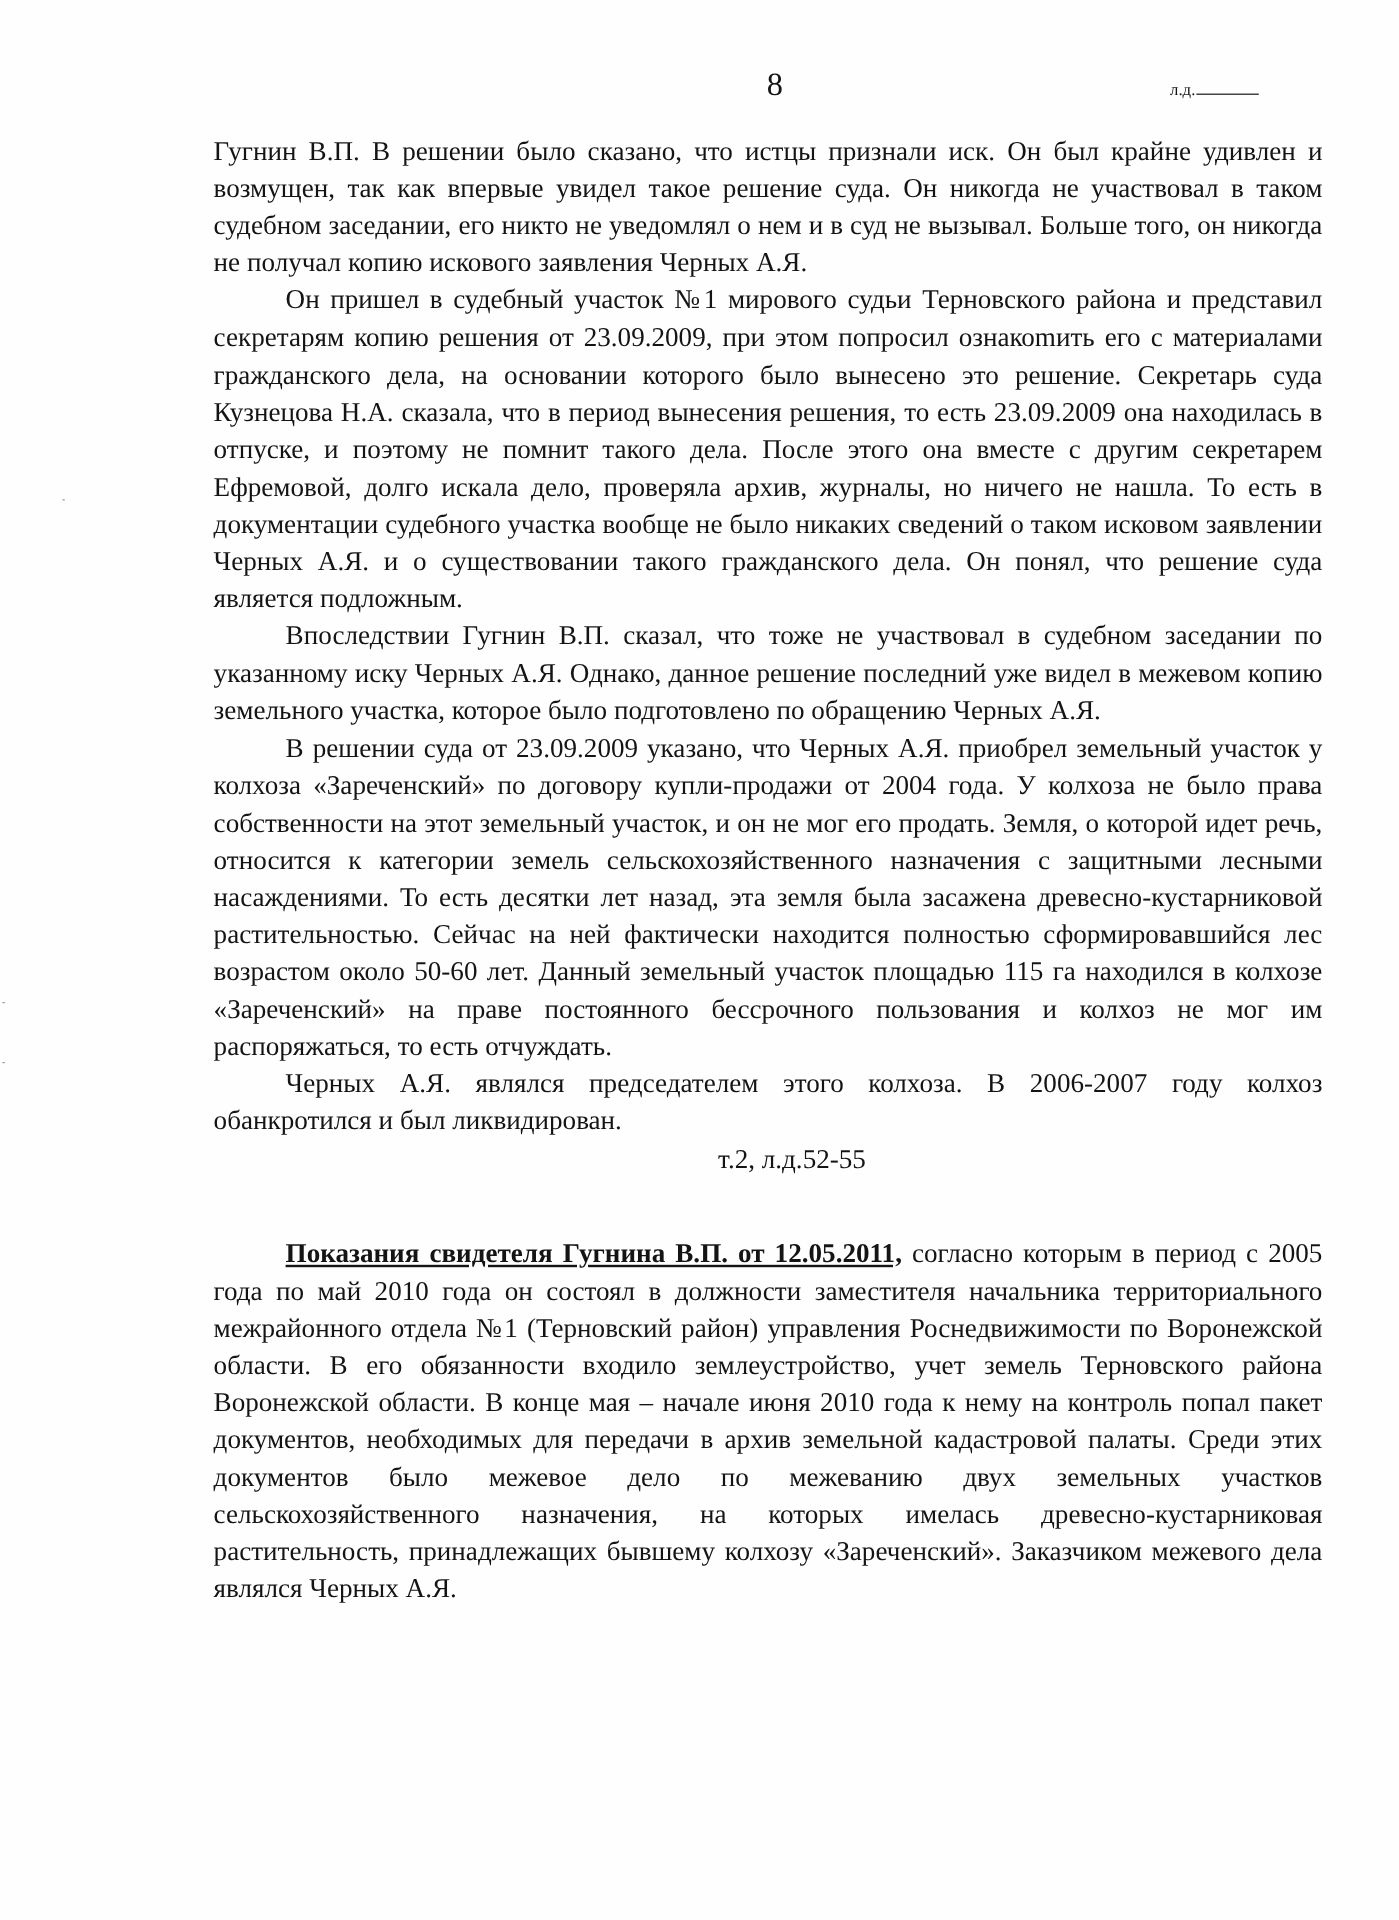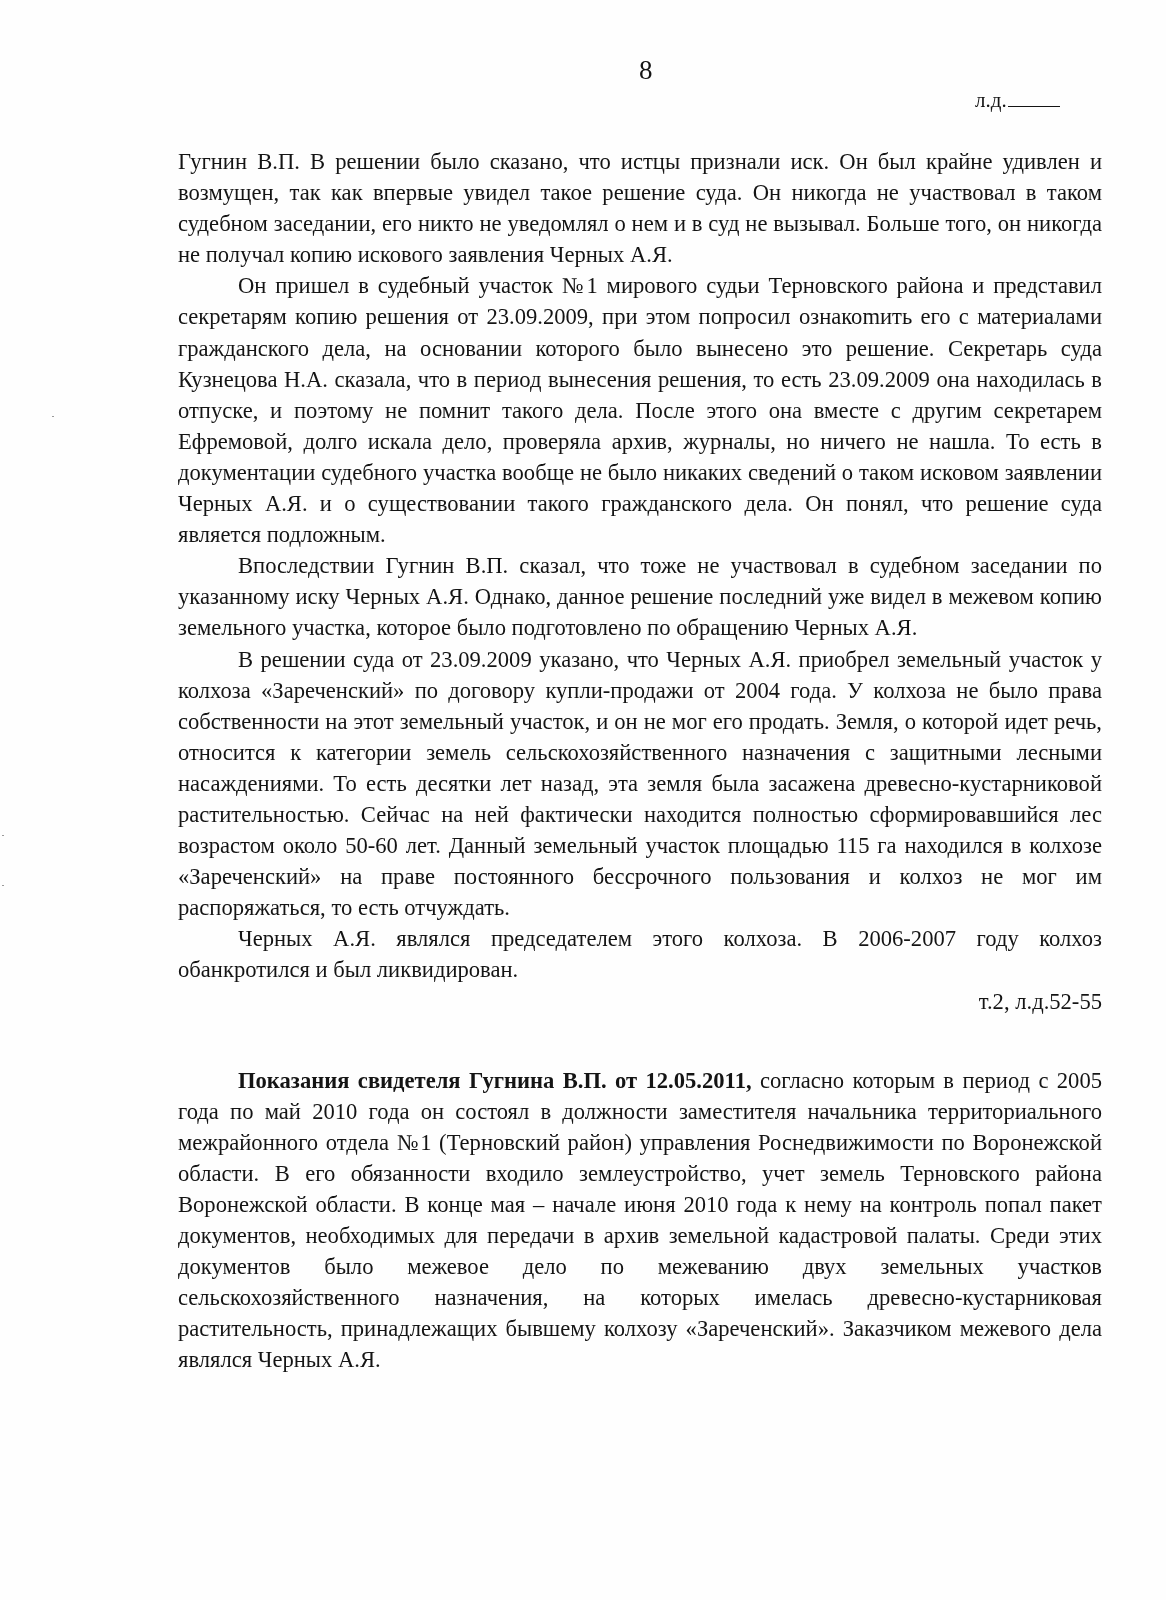--- a/index.html
+++ b/index.html
@@ -34,24 +34,23 @@
       position: absolute;
       left: 639px;
       top: 0;
       font-size: 27px;
       line-height: 36px;
     }
     .sheet-ref {
       position: absolute;
       left: 975px;
       top: 4px;
-      font-size: 21px;
+      font-size: 14px;
       line-height: 32px;
       white-space: nowrap;
-      margin-top: 28px;
     }
     .sheet-ref .blank {
       display: inline-block;
       width: 52px;
       border-bottom: 1.5px solid #141414;
       height: 22px;
       vertical-align: baseline;
       margin-left: 1px;
     }
     .body-text {
@@ -63,32 +62,32 @@
       line-height: 31.1px;
       text-align: justify;
       hyphens: manual;
     }
     .body-text p {
       margin: 0;
       text-indent: 60px;
     }
     .body-text p.no-indent {
       text-indent: 0;
-      margin-top: 36px;
     }
     .body-text p.cite {
       text-indent: 0;
-      text-align: right;
+      text-align: center;
       padding-left: 40px;
     }
     .body-text .gap {
       height: 48px;
     }
     .body-text b {
       font-weight: bold;
+      text-decoration: underline;
     }
     .speck {
       position: absolute;
       width: 2px;
       height: 1px;
       background: #9a9a9a;
     }
   </style>
 </head>
 <body>

